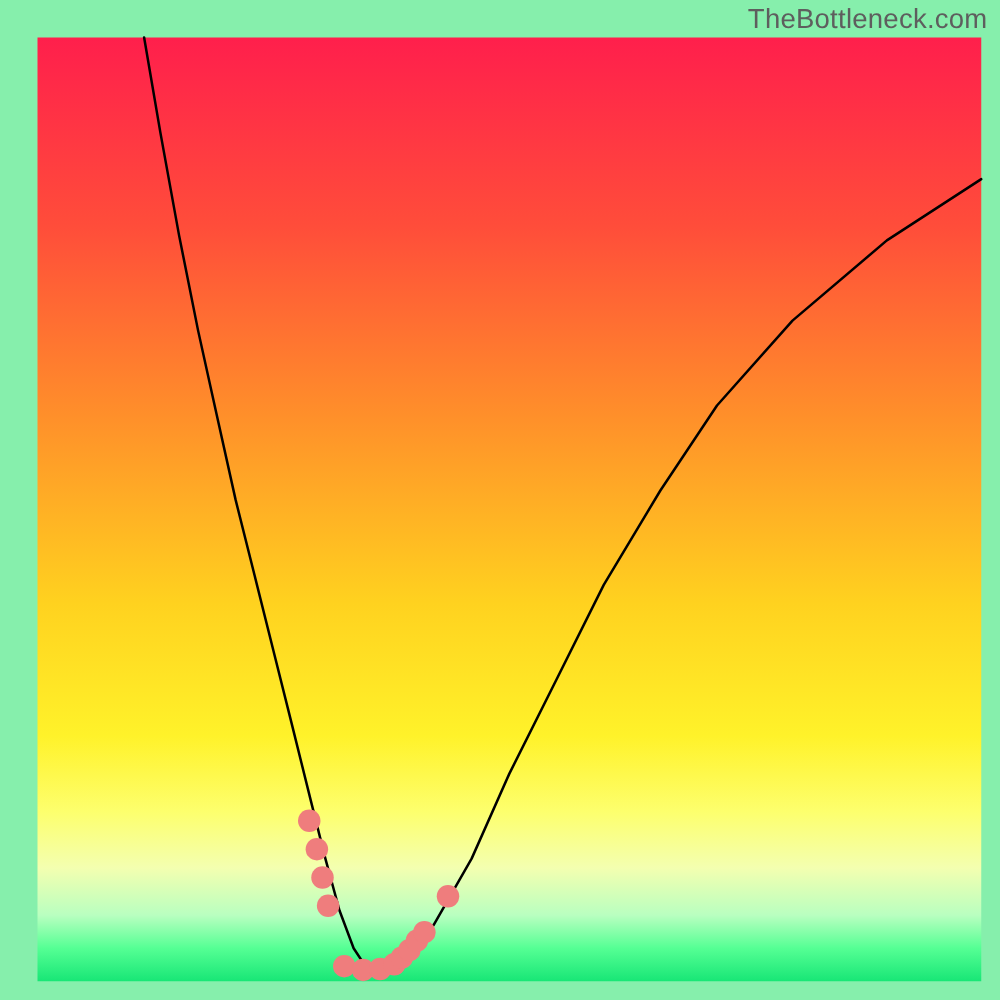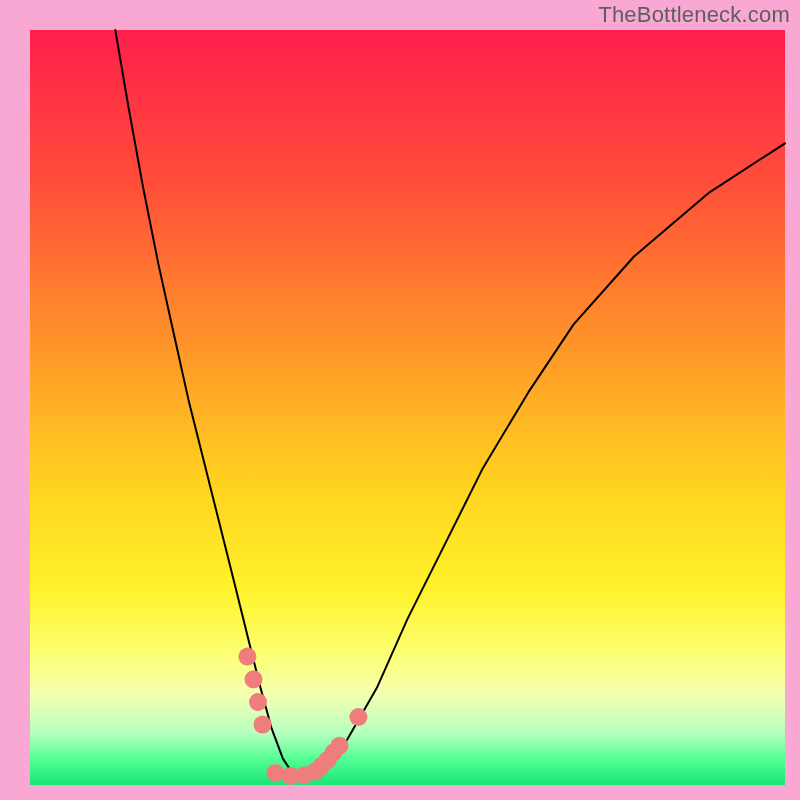--- a/index.html
+++ b/index.html
@@ -10,21 +10,21 @@
     background: #000;
     font-family: Arial, Helvetica, sans-serif;
     overflow: hidden;
   }
   .frame {
     position: absolute;
     left: 0;
     top: 0;
     width: 800px;
     height: 800px;
-    background: #f9a8d4;
+    background: #86efac;
   }
   .watermark {
     position: absolute;
     top: 2px;
     right: 10px;
     color: #5e5e5e;
     font-size: 22px;
     font-weight: 500;
     letter-spacing: 0.2px;
   }

